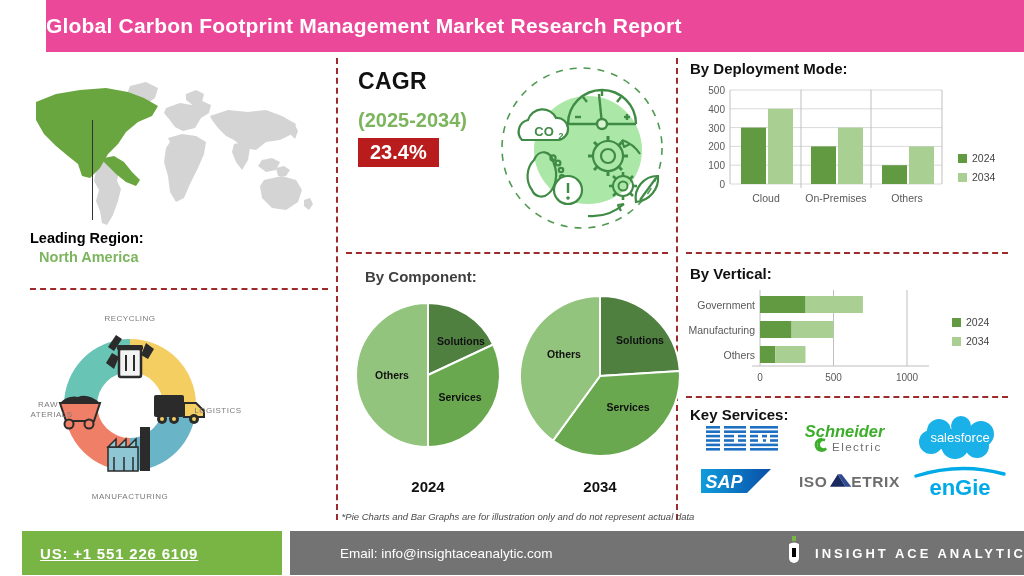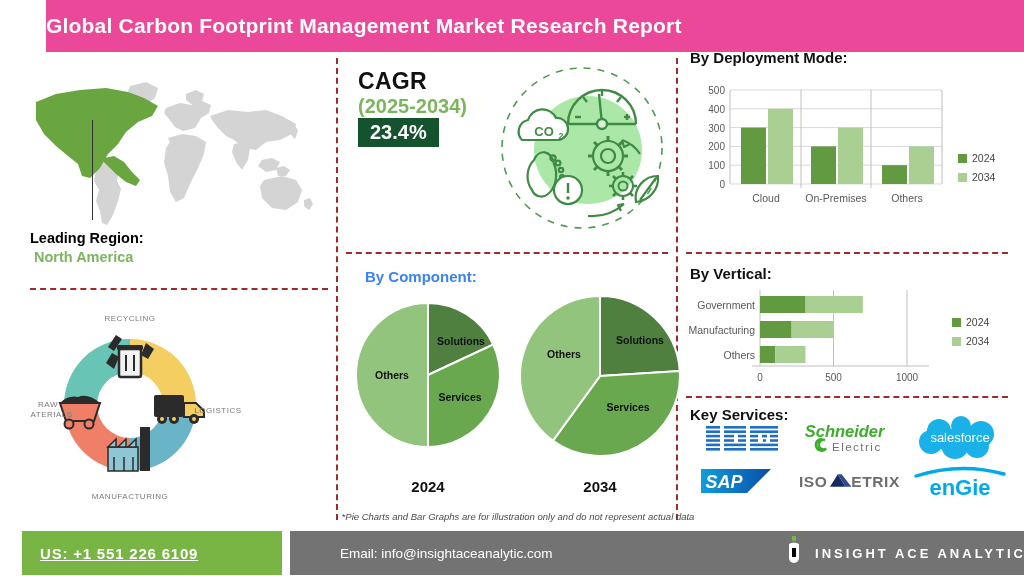--- a/index.html
+++ b/index.html
@@ -29,49 +29,49 @@
     position: absolute; height: 0; border-top: 2px dashed #9e2b2b;
   }
 
   
   .map-wrap { position: absolute; left: 18px; top: 72px; width: 300px; height: 160px; }
   .map-wrap svg { width: 100%; height: 100%; }
   .pin-line { position: absolute; left: 92px; top: 120px; width: 1px; height: 100px; background:#333; }
 
   .leading-block { position: absolute; left: 30px; top: 230px; }
   .leading-label { font-size: 14.5px; font-weight: bold; color:#000000; }
-  .leading-value { font-size: 14.5px; font-weight: bold; color:#7cb55e; margin-top:3px; margin-left:4px;}
+  .leading-value { font-size: 14.5px; font-weight: bold; color:#7cb55e; margin-top:3px; margin-left:4px;text-align:center;}
 
   .cycle { position: absolute; left: 30px; top: 305px; width: 215px; height: 200px; }
   .cycle svg { width:100%; height:100%; }
 
   .market-box {
     position: absolute; left: 212px; top: 308px; width: 118px; height: 72px;
     border: 1px solid #b9b9b9; background:#fff; padding: 5px 6px 6px;
     display:flex; flex-direction:column; align-items:center;
   }
   .market-title { font-size: 13px; font-weight: bold; color:#111; margin-bottom: 4px; }
   .market-value {
     background:#6aa63f; color:#fff; font-size: 12.5px; font-weight: bold;
     width: 100%; flex:1; display:flex; flex-direction:column;
     align-items:center; justify-content:center; line-height: 1.35; text-align:center;
   }
 
   
   .cagr-block { position: absolute; left: 358px; top: 68px; }
   .cagr-label { font-size: 23px; font-weight: bold; color:#111; letter-spacing:.3px; }
-  .cagr-years { font-size: 20px; font-weight: bold; color:#7cb55e; margin-top:0; }
+  .cagr-years { font-size: 20px; font-weight: bold; color:#7cb55e; margin-top:14px; }
   .cagr-badge {
-    background:#14532d; color:#fff; font-size: 20px; font-weight: bold;
+    margin-top: 6px; background:#b91c1c; color:#fff; font-size: 20px; font-weight: bold;
     display:inline-block; padding: 3px 12px;
   }
   .cagr-art { position:absolute; left: 490px; top: 62px; width: 185px; height: 175px; }
   .cagr-art svg { width:100%; height:100%; }
 
-  .comp-title { position:absolute; left: 365px; top: 268px; font-size: 15px; font-weight: bold; color:#3b82f6; }
+  .comp-title { position:absolute; left: 365px; top: 268px; font-size: 15px; font-weight: bold; color:#404040; }
   .pie { position: absolute; }
   .pie svg { display:block; }
   .pie-caption { position:absolute; font-size: 15px; font-weight: bold; color:#111; }
   .slice-label {
     font-size: 10.5px; font-weight: bold; fill:#111;
     font-family: "Liberation Sans", sans-serif;
   }
   .disclaimer {
     position: absolute; left: 332px; top: 511px; width: 372px; text-align:center;
     font-size: 9.5px; font-style: italic; color:#4a4a4a;
@@ -343,21 +343,21 @@
         <text class="slice-label" x="40" y="-32" text-anchor="middle">Solutions</text>
         <text class="slice-label" x="28" y="35" text-anchor="middle">Services</text>
         <text class="slice-label" x="-36" y="-18" text-anchor="middle">Others</text>
       </g>
     </svg>
   </div>
   <div class="pie-caption" style="left:519px; top:478px; width:162px; text-align:center;">2034</div>
 
   <div class="disclaimer">*Pie Charts and Bar Graphs are for illustration only and do not represent actual data</div>
 
-  <div class="sec-title" style="left:690px; top:49px;">By Deployment Mode:</div>
+  <div class="sec-title" style="left:690px; top:60px;">By Deployment Mode:</div>
 
   <div class="chart-box" style="left:686px; top:84px;">
     <svg width="260" height="124" viewBox="0 0 260 124" xmlns="http://www.w3.org/2000/svg">
 
       <g stroke="#d9d9d9" stroke-width="1">
         <line x1="44" y1="6" x2="256" y2="6"></line>
         <line x1="44" y1="24.8" x2="256" y2="24.8"></line>
         <line x1="44" y1="43.6" x2="256" y2="43.6"></line>
         <line x1="44" y1="62.4" x2="256" y2="62.4"></line>
         <line x1="44" y1="81.2" x2="256" y2="81.2"></line>

